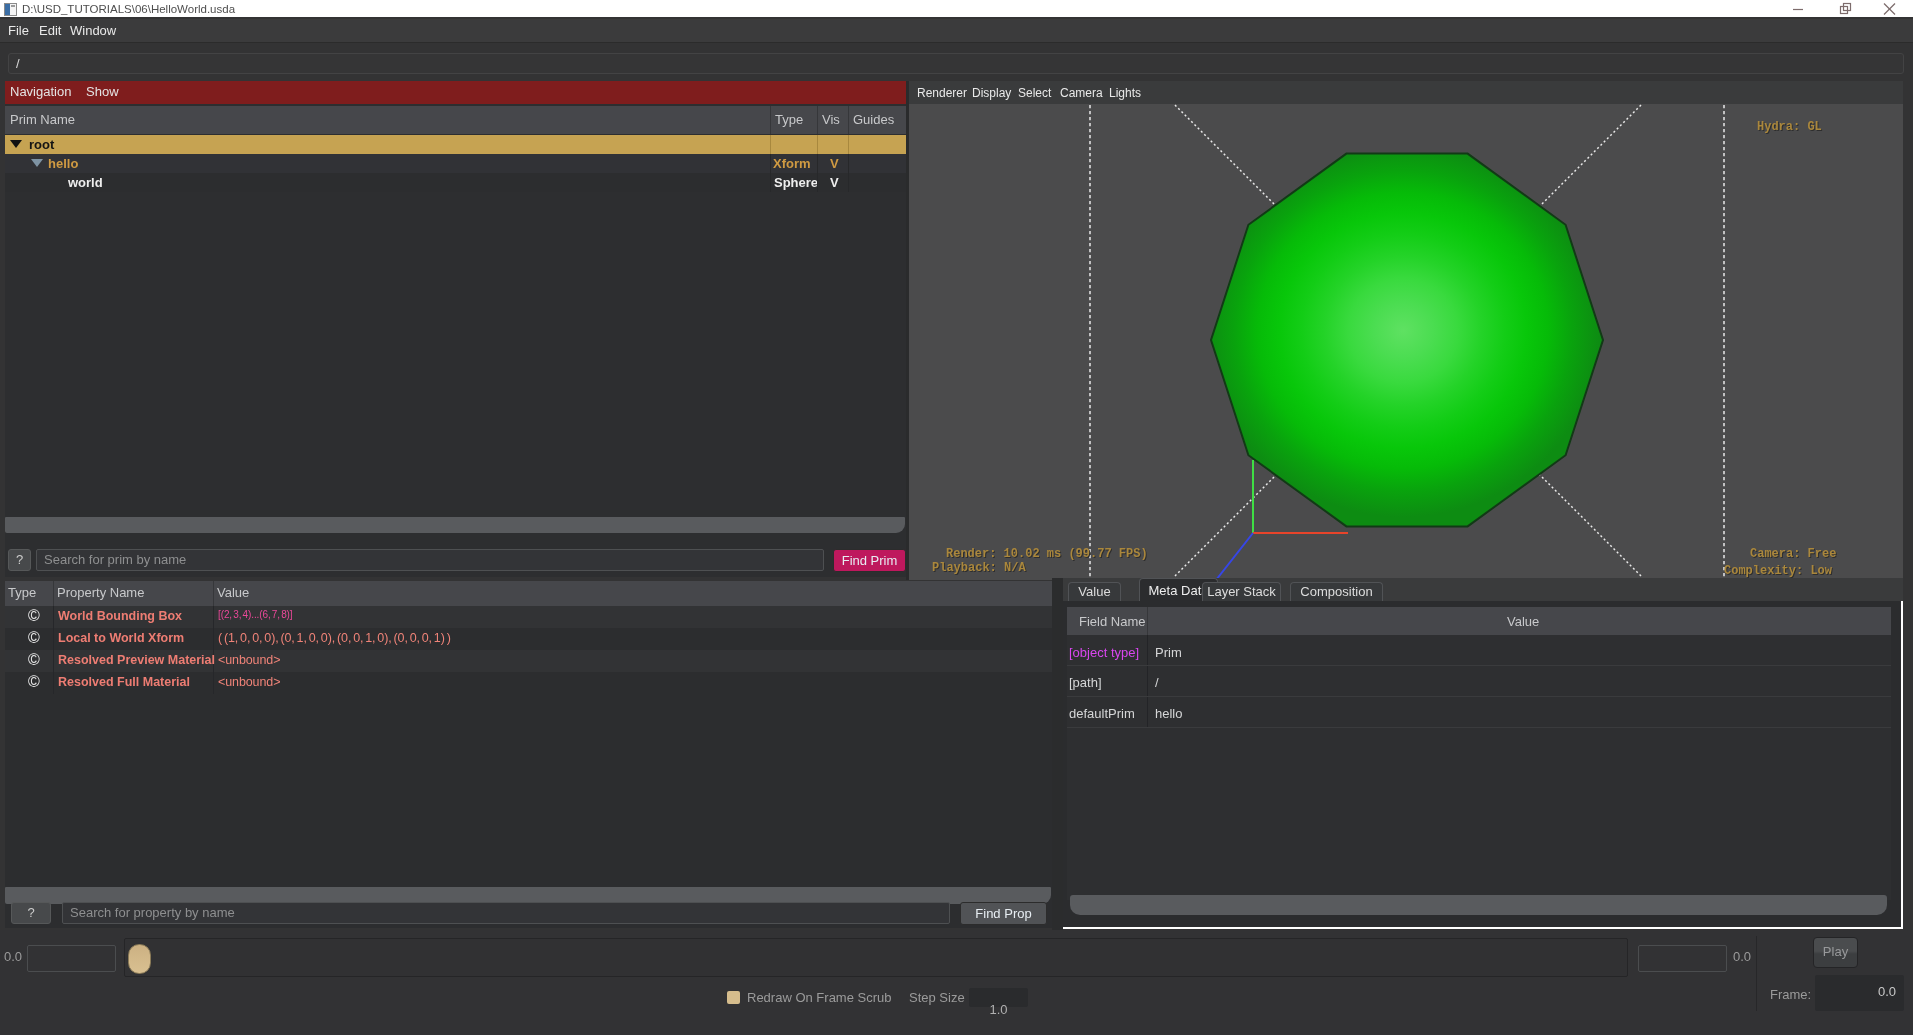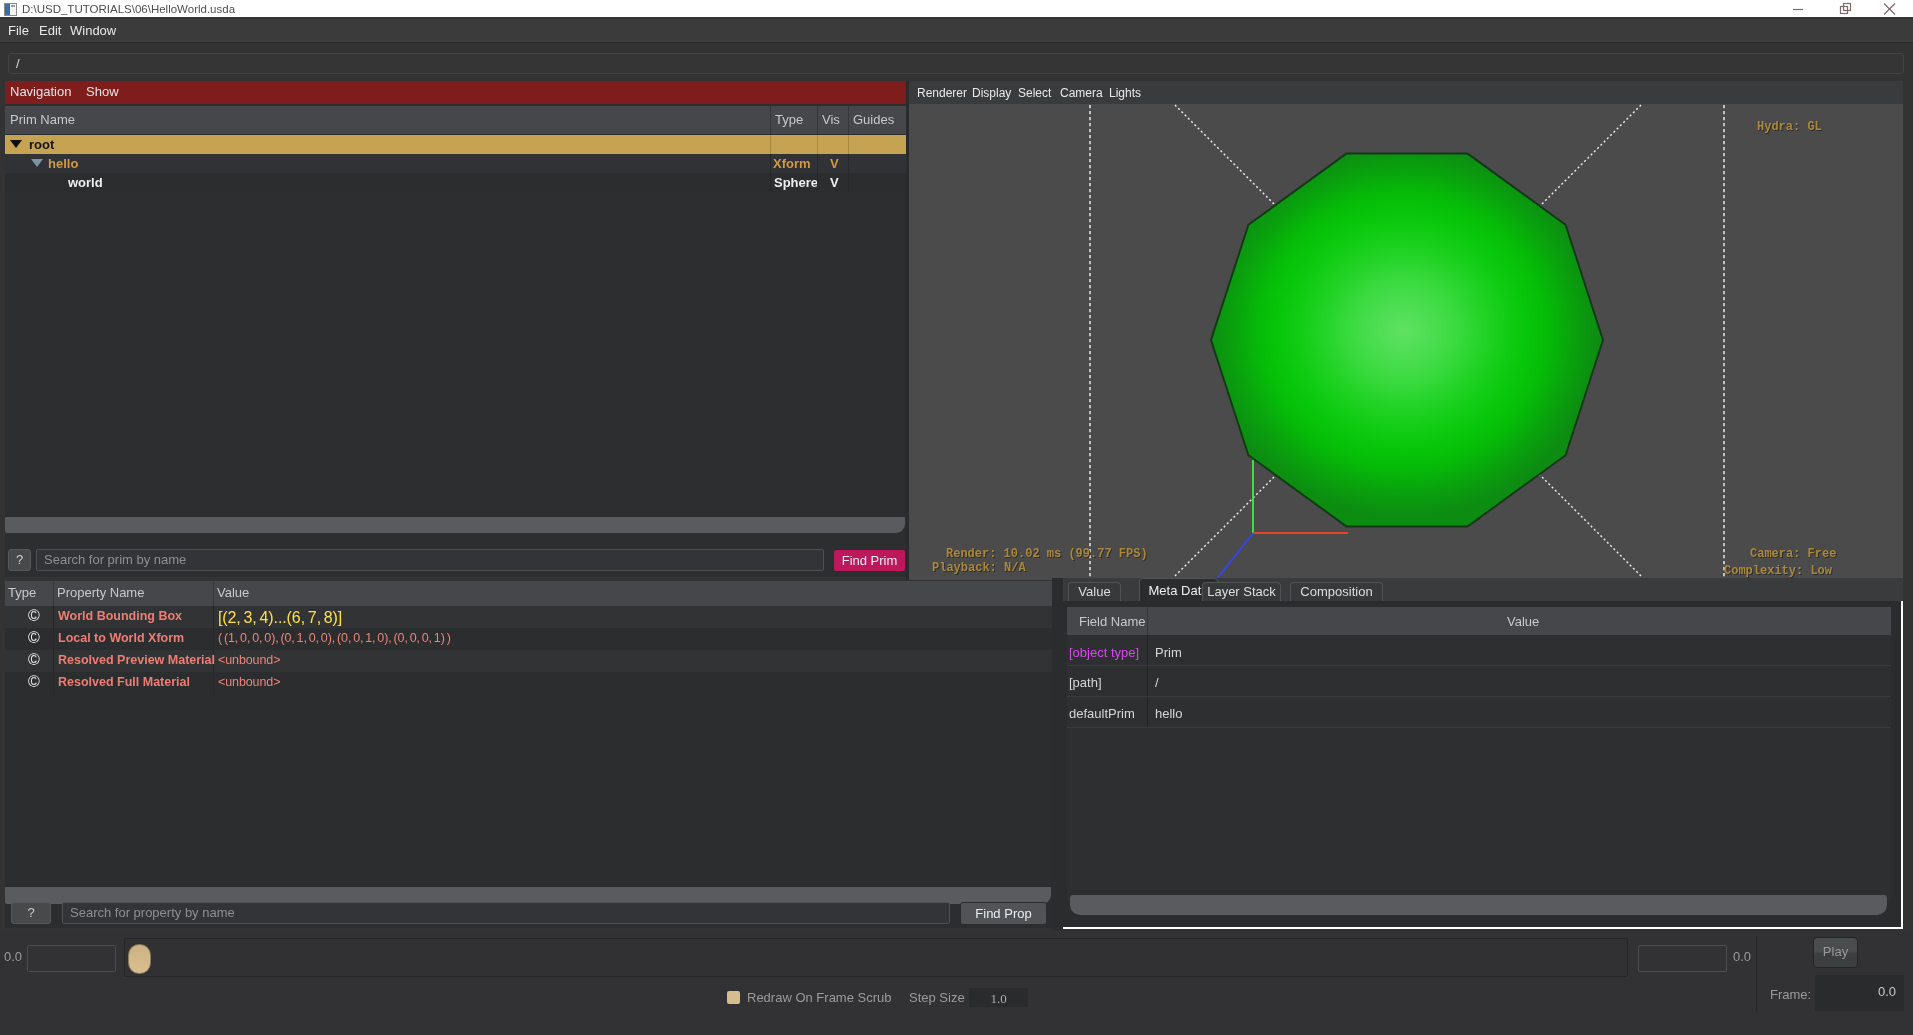--- a/index.html
+++ b/index.html
@@ -161,21 +161,21 @@
   <div class="abs" style="left:48px;top:25px;width:1px;height:88px;background:#26272a;"></div>
   <div class="abs" style="left:208px;top:25px;width:1px;height:88px;background:#26272a;"></div>
   <div class="abs" style="left:23px;top:26px;font-size:16px;color:#e9e9e9;">©</div>
   <div class="abs" style="left:23px;top:48px;font-size:16px;color:#e9e9e9;">©</div>
   <div class="abs" style="left:23px;top:70px;font-size:16px;color:#e9e9e9;">©</div>
   <div class="abs" style="left:23px;top:92px;font-size:16px;color:#e9e9e9;">©</div>
   <div class="abs" style="left:53px;top:28px;font-size:12.5px;font-weight:bold;color:#ee7d73;">World Bounding Box</div>
   <div class="abs" style="left:53px;top:50px;font-size:12.5px;font-weight:bold;color:#ee7d73;">Local to World Xform</div>
   <div class="abs" style="left:53px;top:72px;font-size:12.5px;font-weight:bold;color:#ee7d73;">Resolved Preview Material</div>
   <div class="abs" style="left:53px;top:94px;font-size:12.5px;font-weight:bold;color:#ee7d73;">Resolved Full Material</div>
-  <div class="abs" style="left:213px;top:28px;font-size:16px;word-spacing:-1.5px;letter-spacing:-0.1px;color:#fde047;">[(2, 3, 4)...(6, 7, 8)]</div>
+  <div class="abs" style="left:213px;top:28px;font-size:10px;word-spacing:-1.5px;letter-spacing:-0.1px;color:#ec4899;">[(2, 3, 4)...(6, 7, 8)]</div>
   <div class="abs" style="left:213px;top:50px;font-size:12.5px;word-spacing:-1.5px;letter-spacing:-0.1px;color:#ef8378;">( (1, 0, 0, 0), (0, 1, 0, 0), (0, 0, 1, 0), (0, 0, 0, 1) )</div>
   <div class="abs" style="left:213px;top:72px;font-size:12.5px;word-spacing:-1.5px;letter-spacing:-0.1px;color:#ef8378;">&lt;unbound&gt;</div>
   <div class="abs" style="left:213px;top:94px;font-size:12.5px;word-spacing:-1.5px;letter-spacing:-0.1px;color:#ef8378;">&lt;unbound&gt;</div>
 
   <div class="abs" style="left:0px;top:306px;width:1046px;height:17px;background:#595b5e;border-radius:1px 1px 9px 2px;"></div>
 
   <div class="abs" style="left:6px;top:321px;width:40px;height:22px;background:#47494b;border:1px solid #565859;border-radius:3px;text-align:center;">
     <div style="font-size:13px;color:#cccccc;margin-top:2px;">?</div>
   </div>
   <div class="abs" style="left:57px;top:321px;width:888px;height:22px;background:#333437;border:1px solid #4e5052;border-radius:2px;">
@@ -236,21 +236,21 @@
   <div class="abs" style="left:1756px;top:6px;width:1px;height:75px;background:#272729;"></div>
 
   <div class="abs" style="left:1813px;top:7px;width:45px;height:31px;background:linear-gradient(#4a4c4e 0%,#4a4c4e 45%,#3c3e40 55%,#3c3e40 100%);border:1px solid #242426;border-radius:4px;text-align:center;">
     <div style="font-size:13px;color:#98999b;margin-top:6px;">Play</div>
   </div>
 
   <div class="abs" style="left:727px;top:61px;width:13px;height:13px;background:#d6bd8d;border-radius:2px;"></div>
   <div class="abs" style="left:747px;top:60px;font-size:13px;color:#9b9b9b;">Redraw On Frame Scrub</div>
   <div class="abs" style="left:909px;top:60px;font-size:13px;color:#9b9b9b;">Step Size</div>
   <div class="abs" style="left:969px;top:58px;width:59px;height:19px;background:#2a2b2d;border-radius:2px;text-align:center;">
-    <div style="font-size:13px;color:#b0b0b0;margin-top:3px;font-family:Liberation Serif, serif;">1.0</div>
+    <div style="font-size:13px;color:#b0b0b0;margin-top:14px;">1.0</div>
   </div>
   <div class="abs" style="left:1770px;top:57px;font-size:13px;color:#9b9b9b;">Frame:</div>
   <div class="abs" style="left:1815px;top:45px;width:89px;height:36px;background:#2a2b2d;border-radius:2px;">
     <div class="abs" style="right:8px;top:9px;font-size:13px;color:#c8c8c8;">0.0</div>
   </div>
 </div>
 
 <div class="abs" style="left:906px;top:81px;width:3px;height:499px;background:#2a2b2c;"></div>
 <div class="abs" style="left:1052px;top:578px;width:11px;height:352px;background:#2b2c2d;"></div>
 

